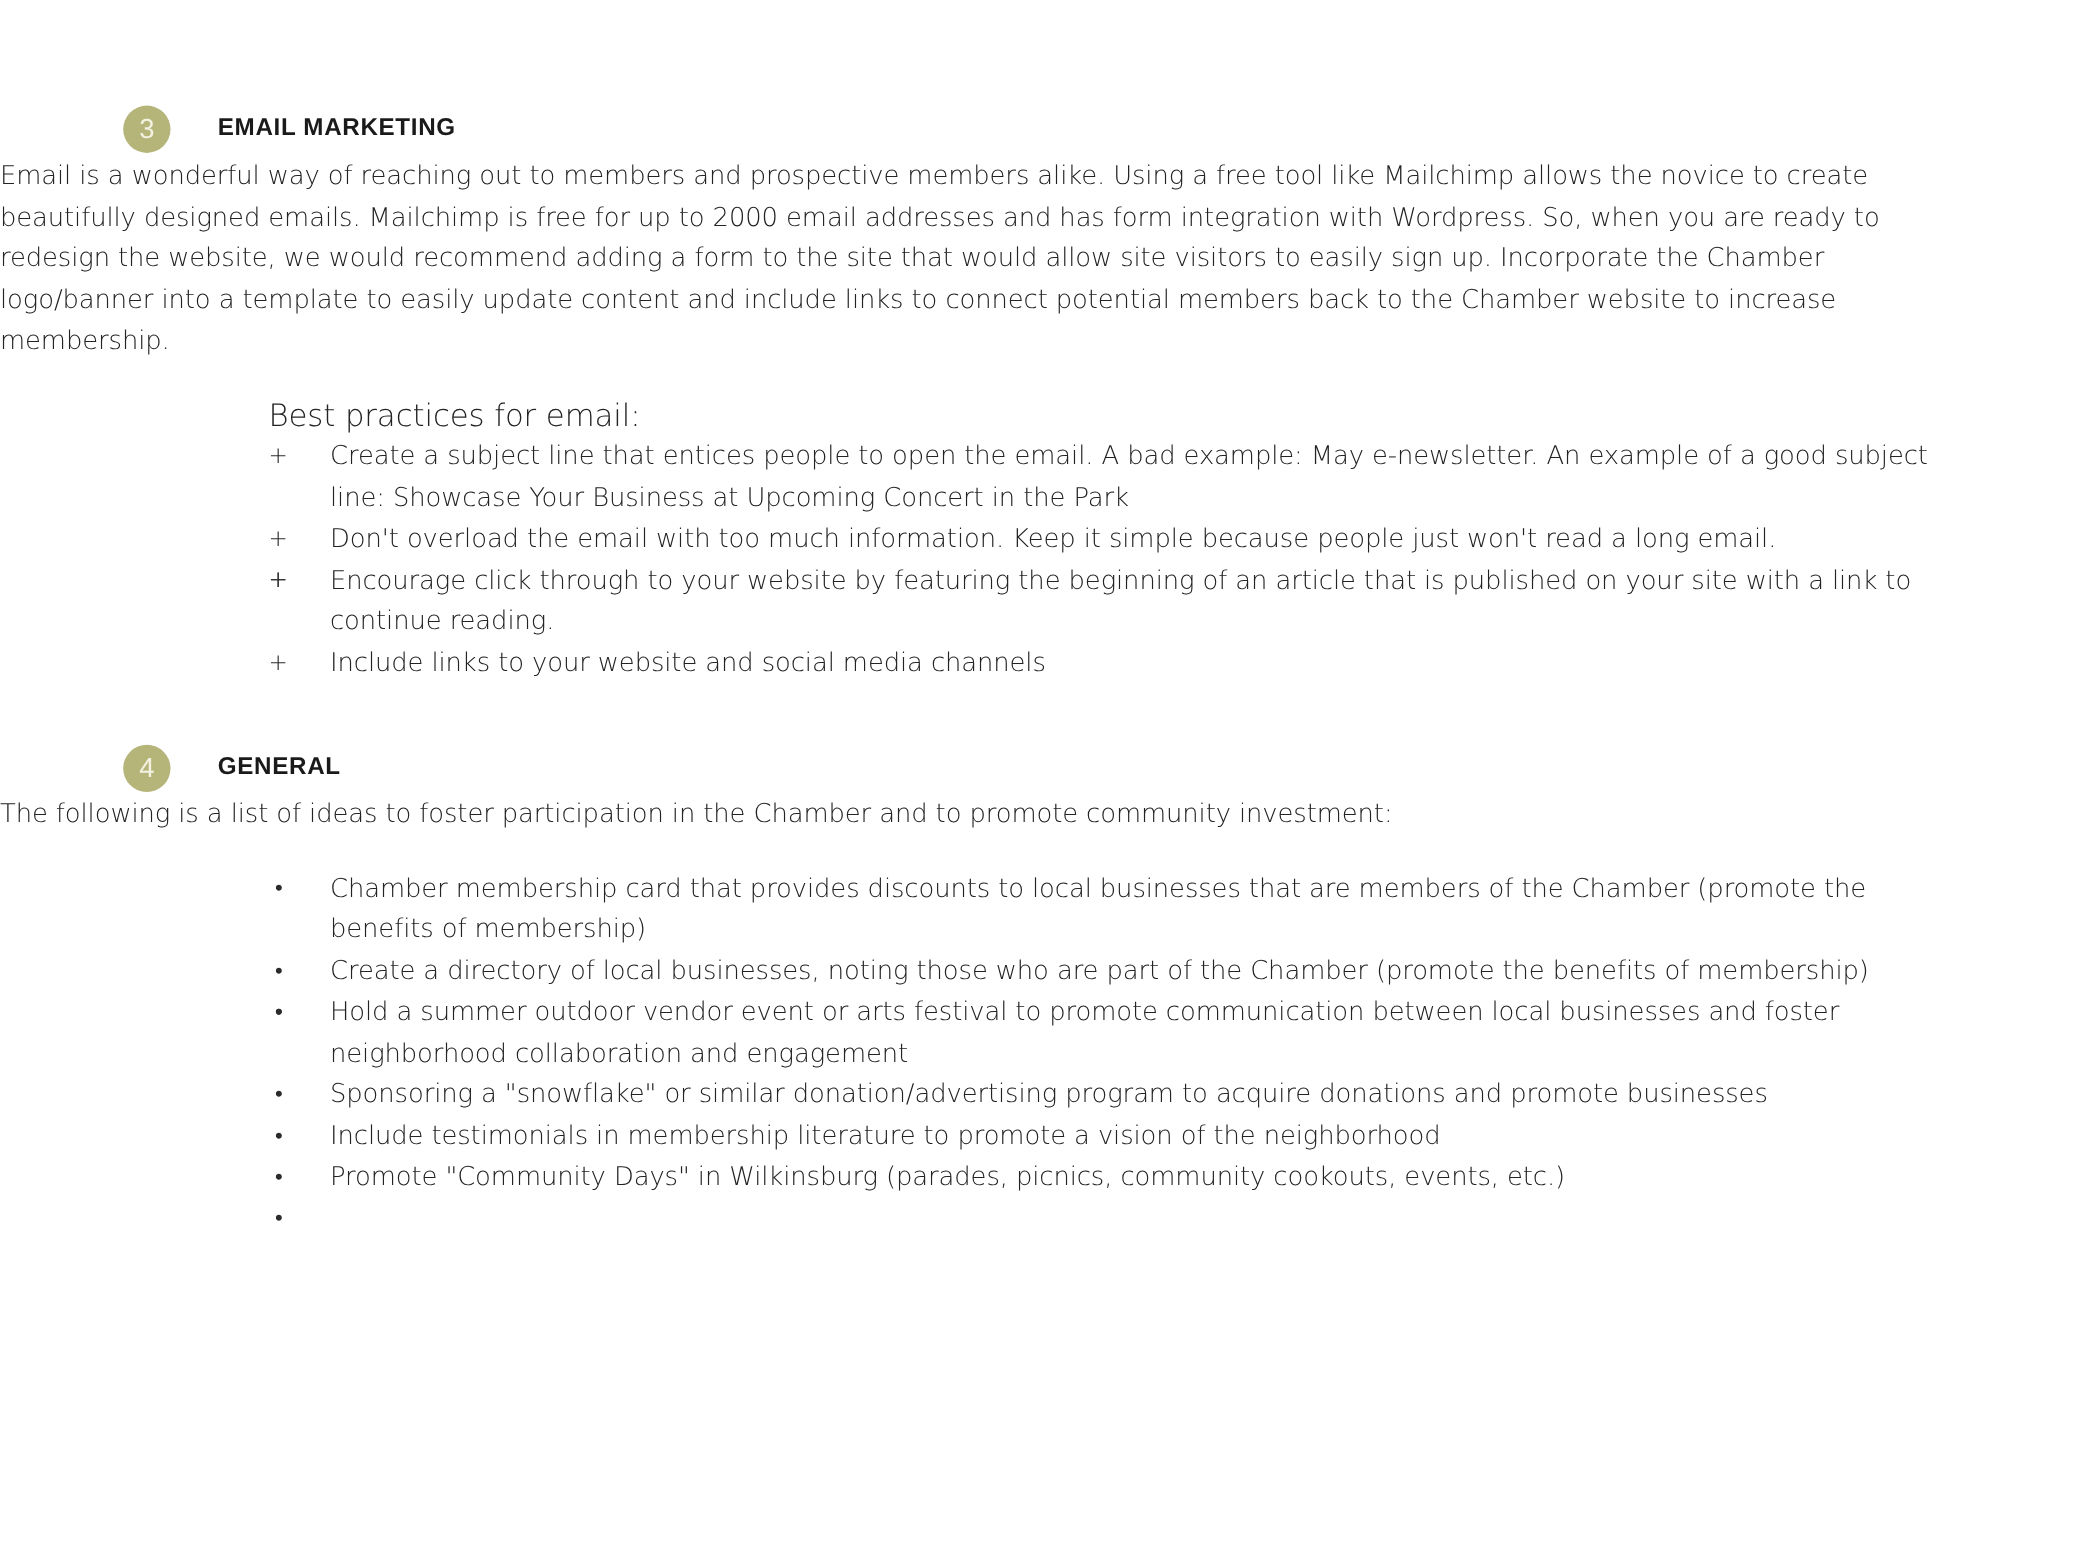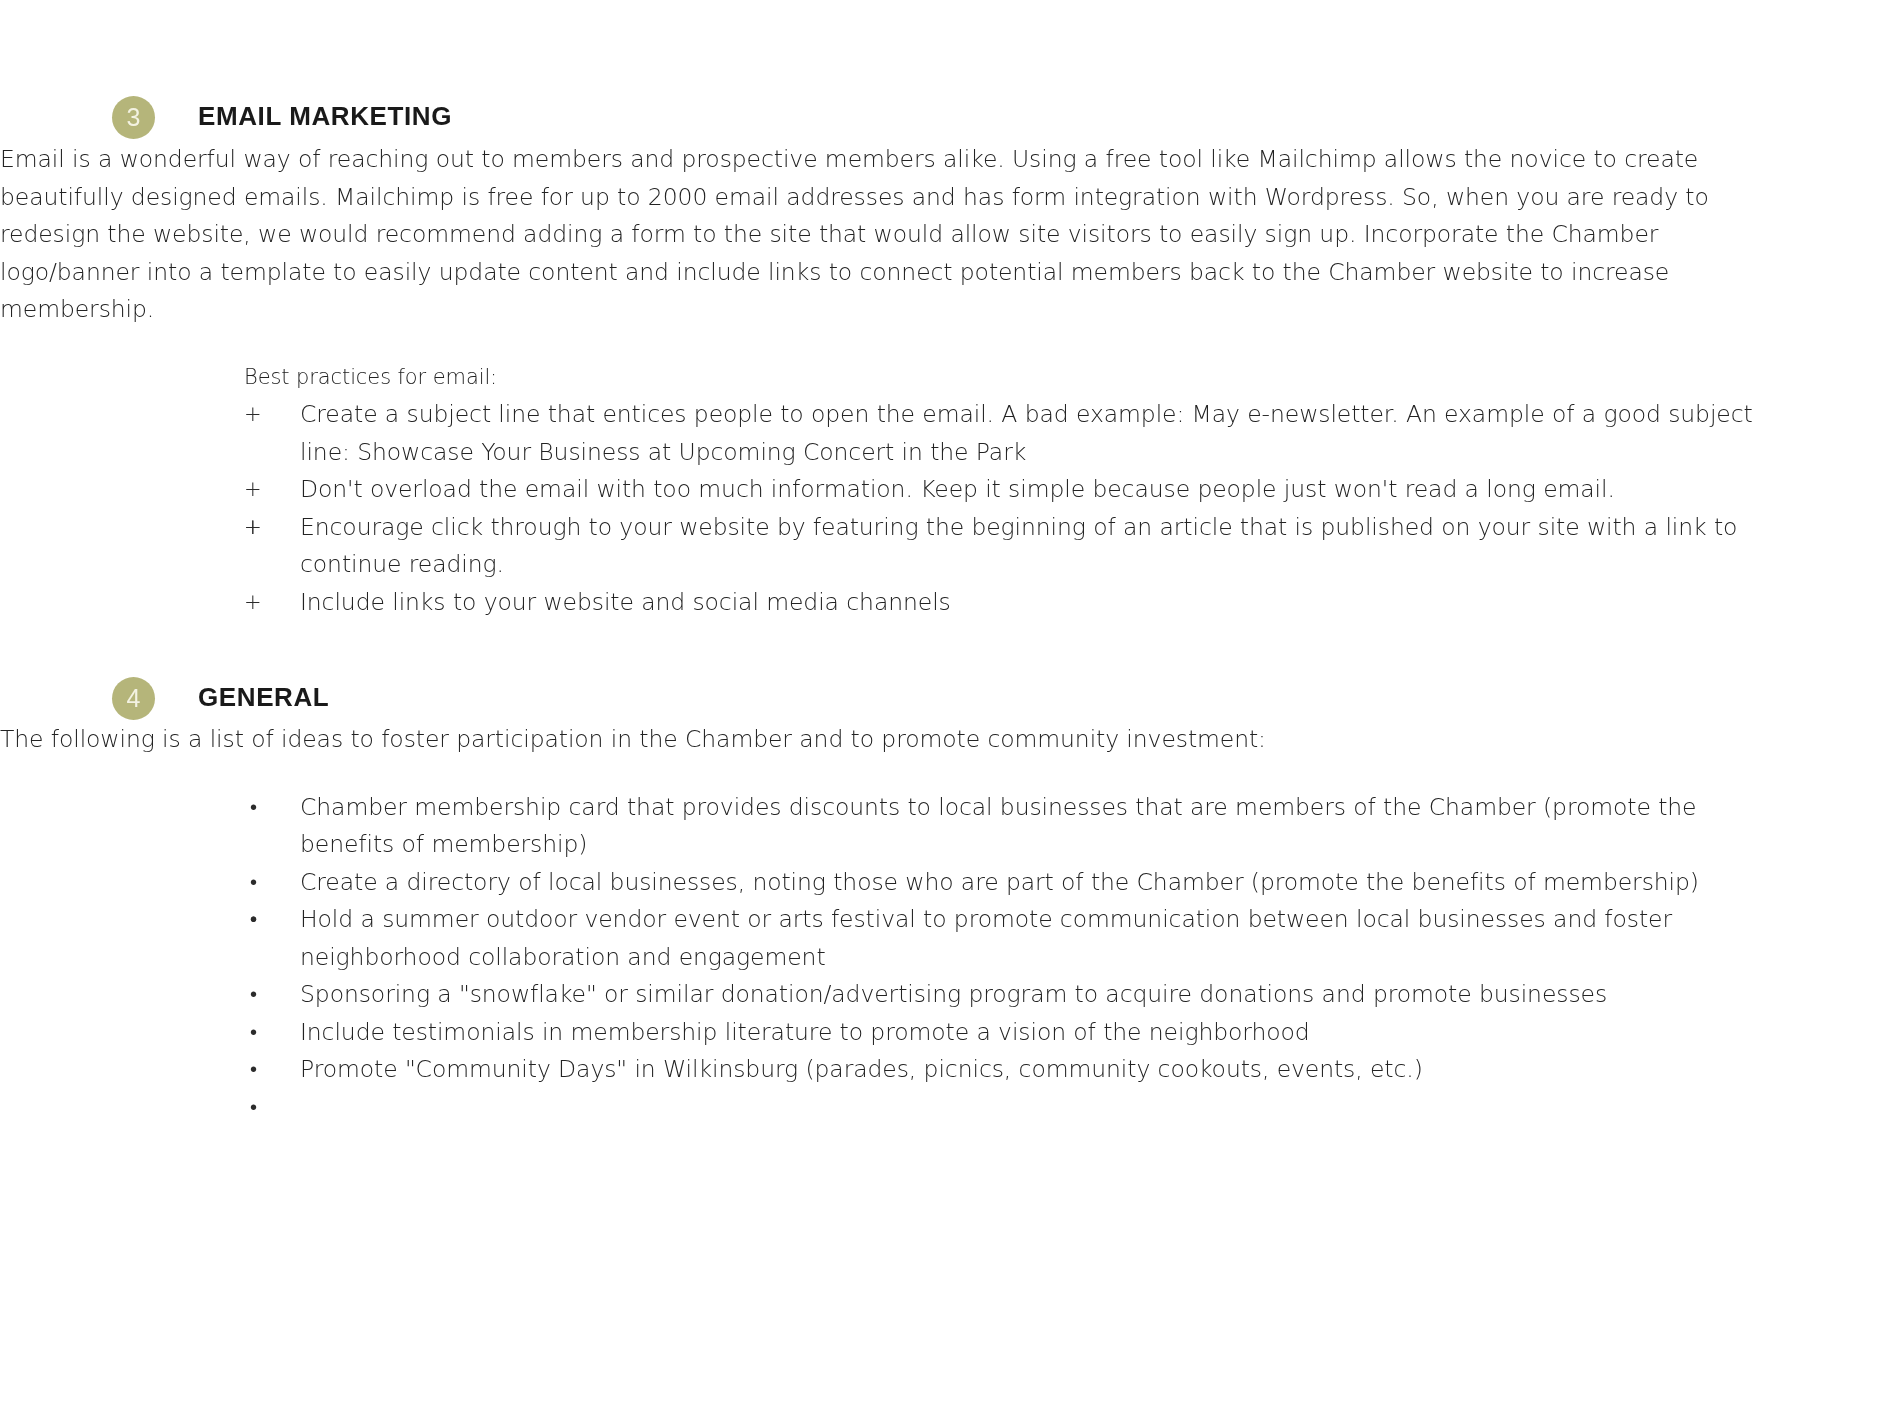--- a/index.html
+++ b/index.html
@@ -52,21 +52,21 @@
     font-size: 25px;
     font-weight: 300;
     line-height: 43px;
     text-align: center;
     letter-spacing: 0px;
   }
 
   .section-title {
     font-family: "Liberation Sans", sans-serif;
     font-weight: bold;
-    font-size: 26px;
+    font-size: 22px;
     letter-spacing: 0.6px;
     color: #1a1a1a;
     line-height: 40px;
     display: inline-block;
     margin: 0;
     padding: 0;
   }
 
   
   .body-text {
@@ -80,21 +80,21 @@
     padding-right: 180px;
     text-align: left;
   }
   #email-intro { margin-top: 1px; }
 
   .spacer-sm { height: 30px; }
 
   .lead-line {
     font-family: "DejaVu Sans", sans-serif;
     font-weight: 300;
-    font-size: 21px;
+    font-size: 28px;
     line-height: 37.5px;
     color: #232323;
     letter-spacing: -0.1px;
     margin: 0;
     padding-left: 244px;
   }
 
   
   ul.doc-list {
     list-style: none;

